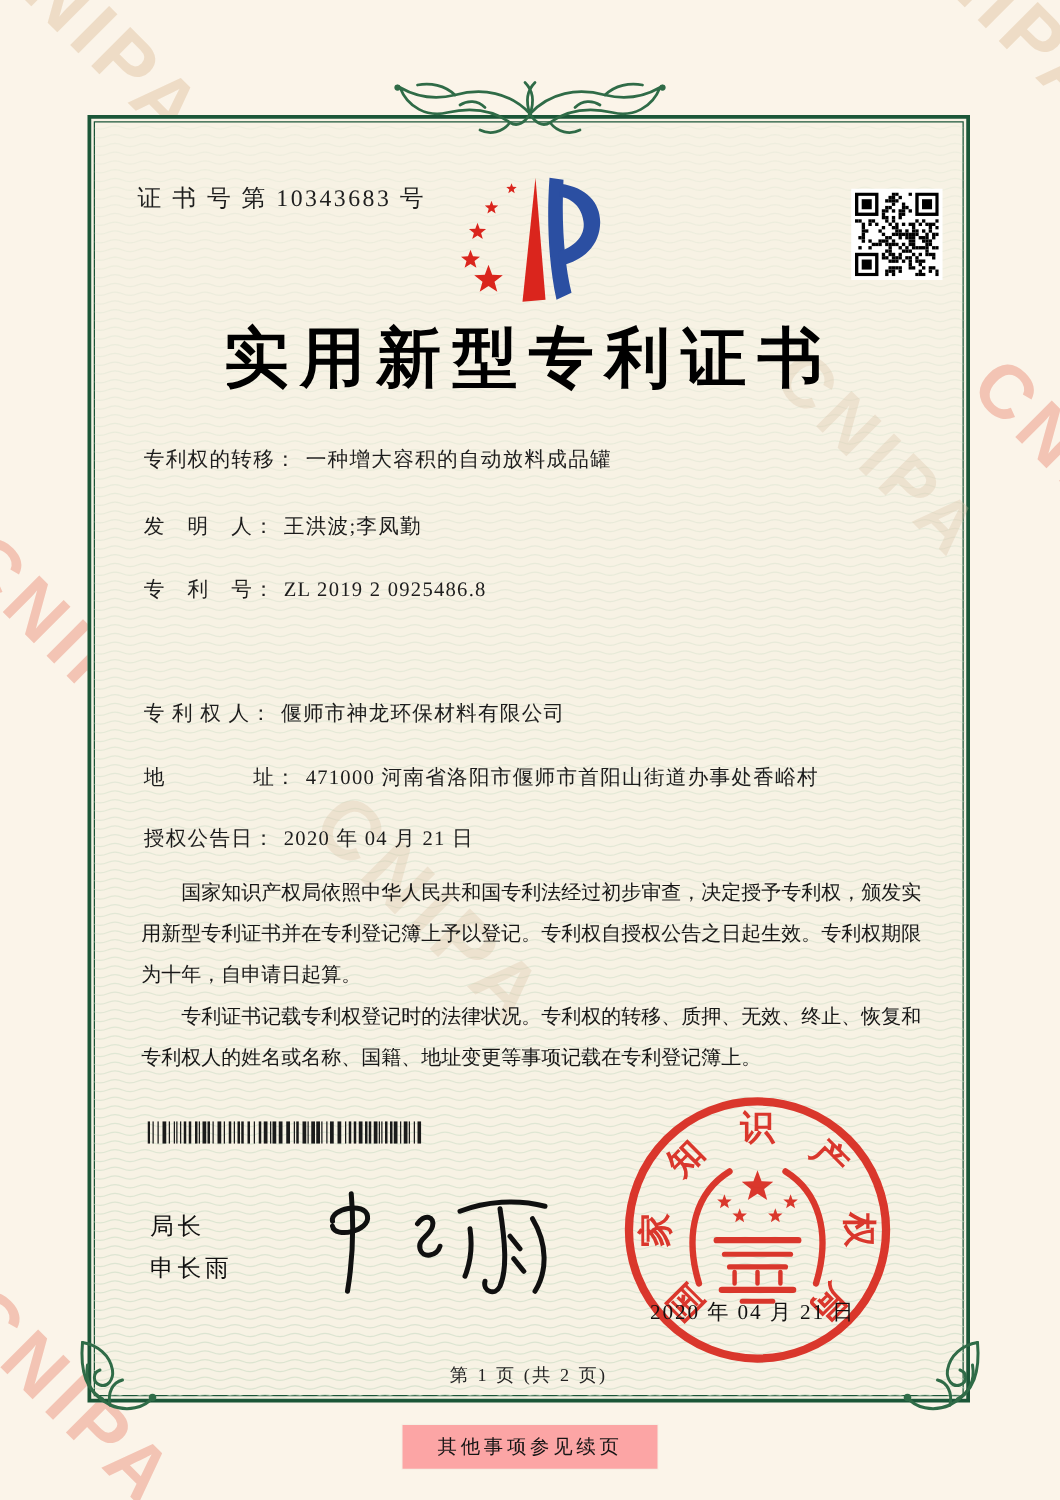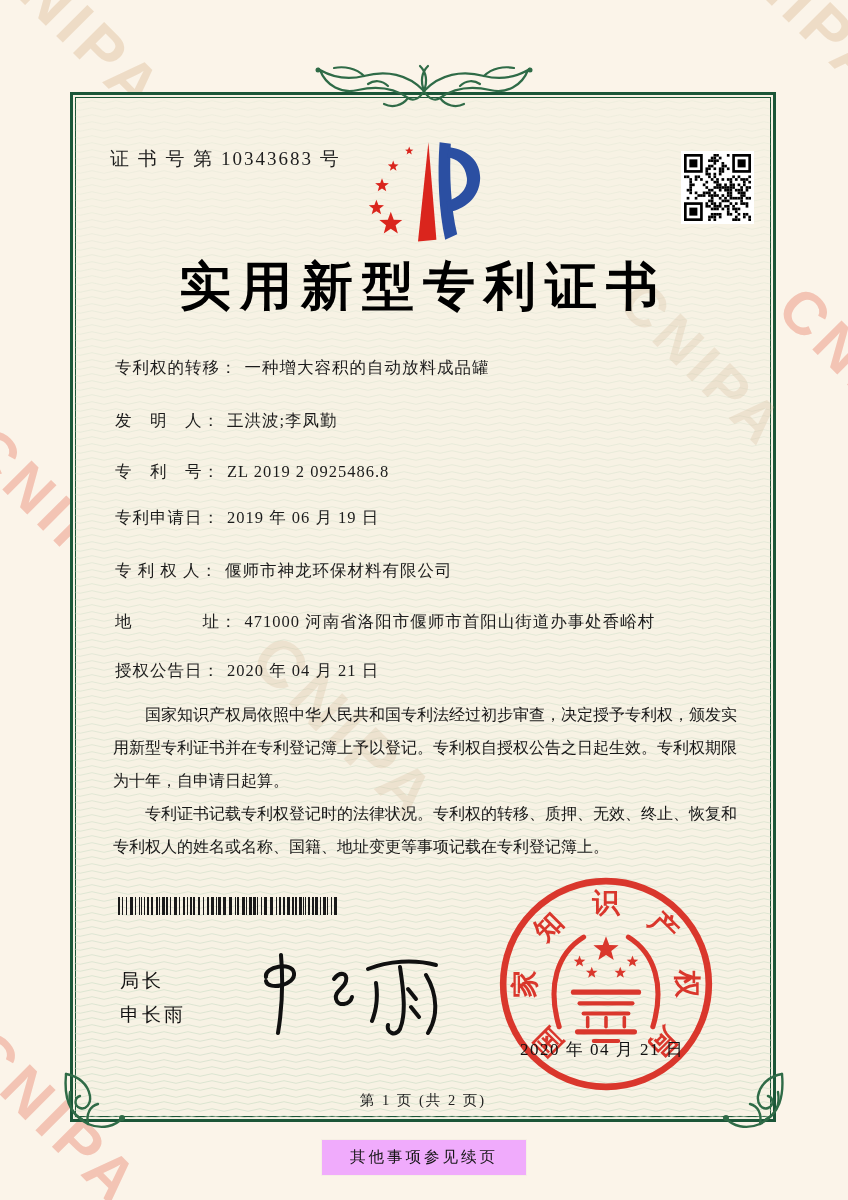--- a/index.html
+++ b/index.html
@@ -48,21 +48,21 @@
 
   .seal{position:absolute;left:494px;top:872px;width:224px;height:224px;opacity:0.93;}
   .seal-char{font-size:27px;font-weight:bold;fill:#d8291f;text-anchor:middle;dominant-baseline:central;
              font-family:"Liberation Serif","DejaVu Serif",serif;}
   .seal-date{position:absolute;left:520px;top:1038px;width:180px;font-size:17px;color:#111;
              letter-spacing:1.5px;white-space:nowrap;}
 
   .page-info{position:absolute;left:70px;top:1091px;width:706px;text-align:center;
              font-size:14.5px;color:#222;letter-spacing:2px;}
   .continuation{position:absolute;left:50%;top:1140px;transform:translateX(-50%);
-                background:#f0abfc;padding:7px 28px;font-size:15.5px;color:#141414;
+                background:#fca5a5;padding:7px 28px;font-size:15.5px;color:#141414;
                 letter-spacing:3px;box-shadow:0 0 0 1px rgba(0,0,0,0.02);}
 </style>
 </head>
 <body>
 
 <div class="page">
 
   <div class="wm tan" style="left:-38px;top:-14px;font-size:64px;">CNIPA</div>
   <div class="wm tan" style="left:688px;top:-34px;font-size:64px;">CNIPA</div>
   <div class="wm pink" style="left:-52px;top:478px;font-size:60px;">CNIPA</div>
@@ -470,23 +470,20 @@
 
   <div class="frow r1">
     <span class="flabel">专利权的转移：</span><span class="fvalue">一种增大容积的自动放料成品罐</span>
   </div>
   <div class="frow r2">
     <span class="flabel">发　明　人：</span><span class="fvalue">王洪波;李凤勤</span>
   </div>
   <div class="frow r3">
     <span class="flabel">专　利　号：</span><span class="fvalue">ZL 2019 2 0925486.8</span>
   </div>
-  <div class="frow r4">
-    <span class="flabel">专利申请日：</span><span class="fvalue">2019 年 06 月 19 日</span>
-  </div>
   <div class="frow r5">
     <span class="flabel">专 利 权 人：</span><span class="fvalue">偃师市神龙环保材料有限公司</span>
   </div>
   <div class="frow r6">
     <span class="flabel">地　　　　址：</span><span class="fvalue">471000 河南省洛阳市偃师市首阳山街道办事处香峪村</span>
   </div>
   <div class="frow r7">
     <span class="flabel">授权公告日：</span><span class="fvalue">2020 年 04 月 21 日</span>
   </div>
 

